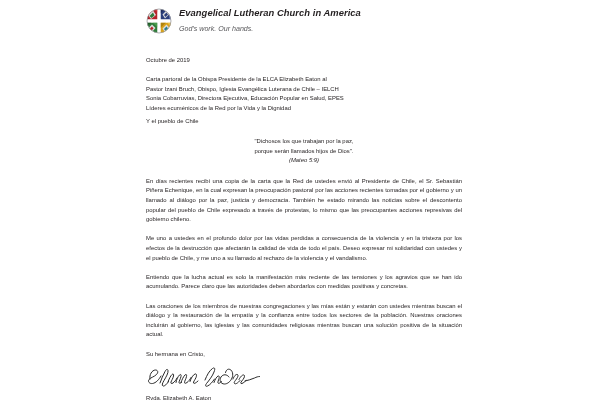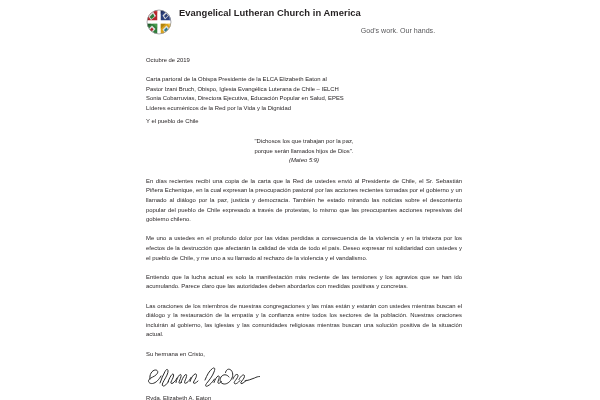--- a/index.html
+++ b/index.html
@@ -36,36 +36,37 @@
   .logo-mark {
     width: 26px;
     height: 26px;
     flex: 0 0 26px;
     position: relative;
   }
   .logo-mark svg { display: block; }
 
   .brand-text {
     display: flex;
-    flex-direction: row;
+    flex-direction: column;
     justify-content: center;
     line-height: 1.05;
+    font-style: italic;
   }
   .brand-name {
     font-size: 9.4px;
     font-weight: bold;
     letter-spacing: 0.05px;
     color: #231f20;
     white-space: nowrap;
   }
   .brand-tagline {
     font-size: 7.1px;
     font-weight: normal;
     color: #58585b;
-    margin-top: 20px;
+    margin-top: 8px;
     white-space: nowrap;
   }
 
   
   .body-block {
     position: absolute;
     left: 146px;
     top: 56px;
     width: 316px;
   }

